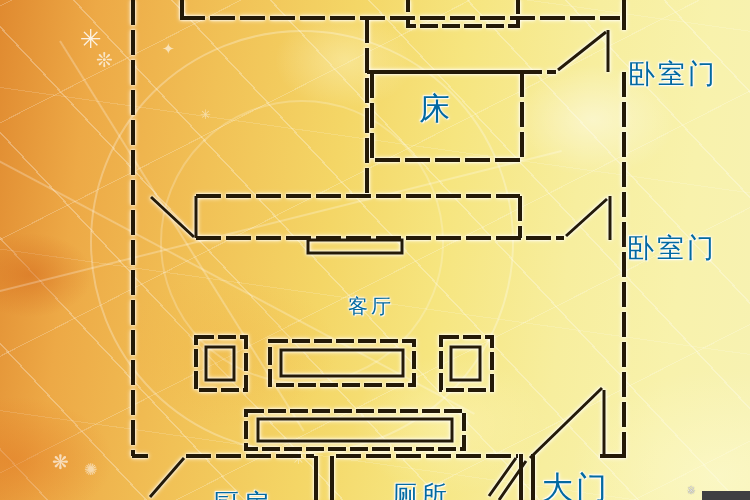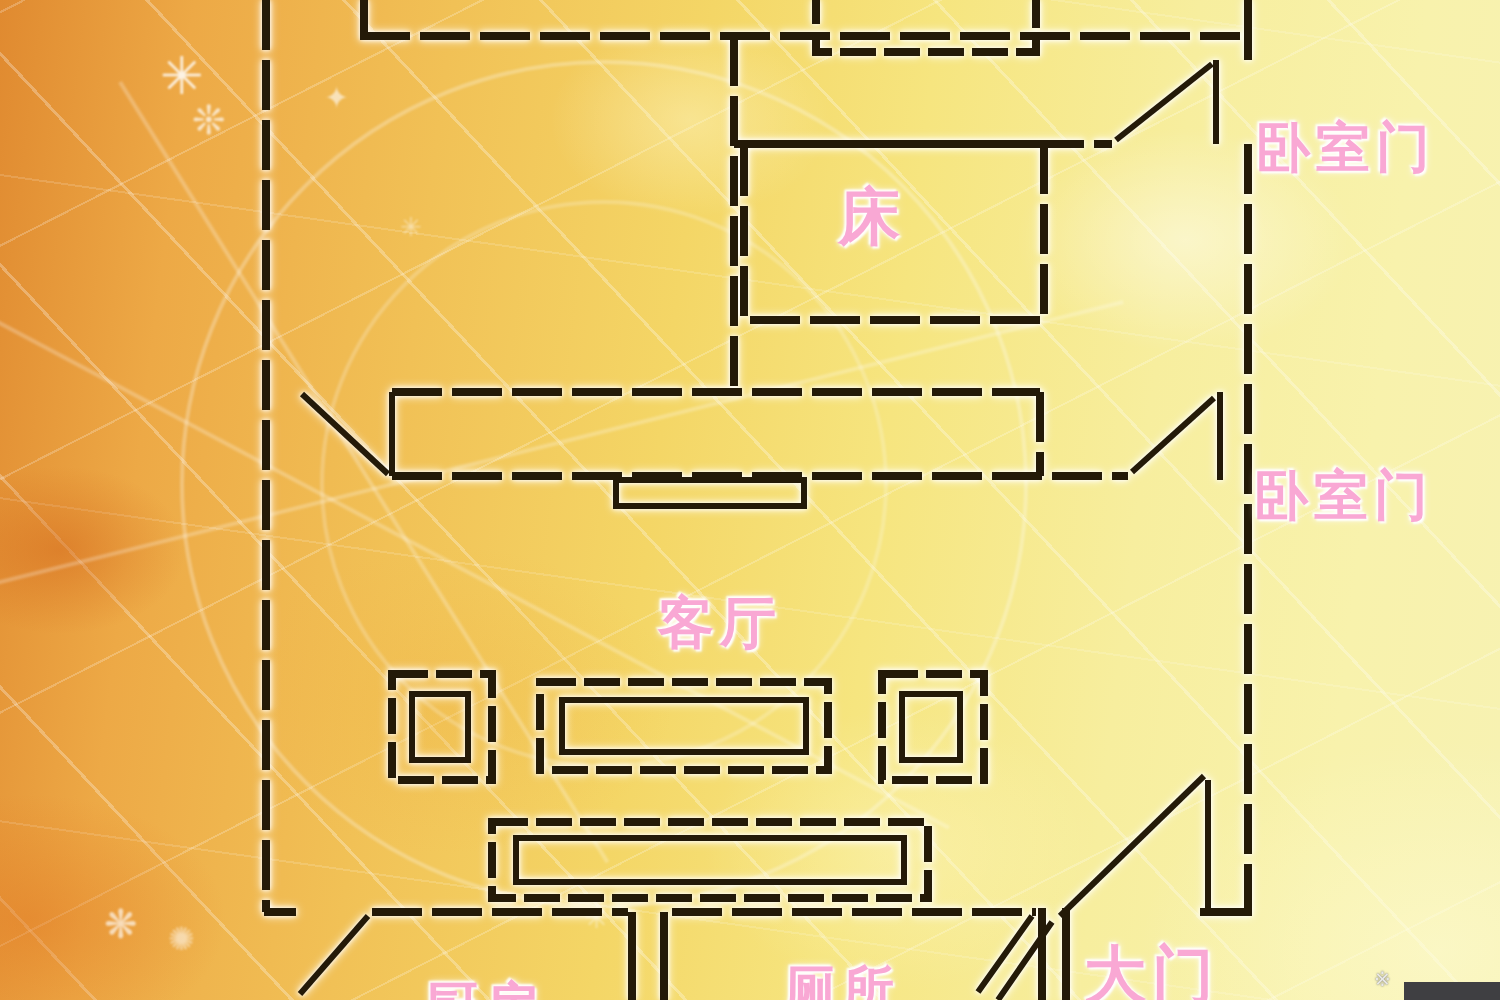--- a/index.html
+++ b/index.html
@@ -36,21 +36,21 @@
   .plan{
     position:absolute;left:0;top:0;
     filter:drop-shadow(0 0 1px #fff) drop-shadow(0 0 2px rgba(255,255,255,.85));
   }
   .plan path,.plan rect,.plan line{stroke:#241a08;fill:none;stroke-width:4;}
   .plan .dash{stroke-dasharray:25 5;}
   .plan .dash2{stroke-dasharray:18 4;}
   .plan .thin{stroke-width:3;}
   
   .lbl{
-    position:absolute;color:#f9a8d4;font-weight:bold;letter-spacing:3px;white-space:nowrap;
+    position:absolute;color:#0369a1;font-weight:normal;letter-spacing:3px;white-space:nowrap;
     text-shadow:0 0 2px #fff,0 0 4px #fff,1px 1px 1px rgba(255,255,255,.95),-1px -1px 1px rgba(255,255,255,.9);
   }
   
   .wm-bar{position:absolute;left:702px;top:491px;width:48px;height:9px;background:#3f3f42;}
   .wm-mark{position:absolute;left:687px;top:485px;font-size:10px;color:#e9e9e9;
            text-shadow:0 0 1px #555;}
 </style>
 </head>
 <body>
 
@@ -114,21 +114,21 @@
       <rect class="thin" x="451" y="347" width="29" height="33"></rect>
       <rect class="dash2" x="246" y="411" width="218" height="38"></rect>
       <rect class="thin" x="258" y="419" width="194" height="22"></rect>
       <rect class="thin" x="308" y="240" width="94" height="13"></rect>
     </g>
   </svg>
 
   <div class="lbl" style="left:628px;top:56px;font-size:27px;">卧室门</div>
   <div class="lbl" style="left:419px;top:88px;font-size:31px;">床</div>
   <div class="lbl" style="left:627px;top:230px;font-size:27px;">卧室门</div>
-  <div class="lbl" style="left:329px;top:293px;font-size:28px;">客厅</div>
+  <div class="lbl" style="left:348px;top:293px;font-size:20px;">客厅</div>
   <div class="lbl" style="left:542px;top:467px;font-size:31px;">大门</div>
   <div class="lbl" style="left:211px;top:486px;font-size:28px;">厨房</div>
   <div class="lbl" style="left:392px;top:478px;font-size:26px;">厕所</div>
 
   <span class="wm-mark">※</span>
   <div class="wm-bar"></div>
 
 </div>
 
 </body></html>

